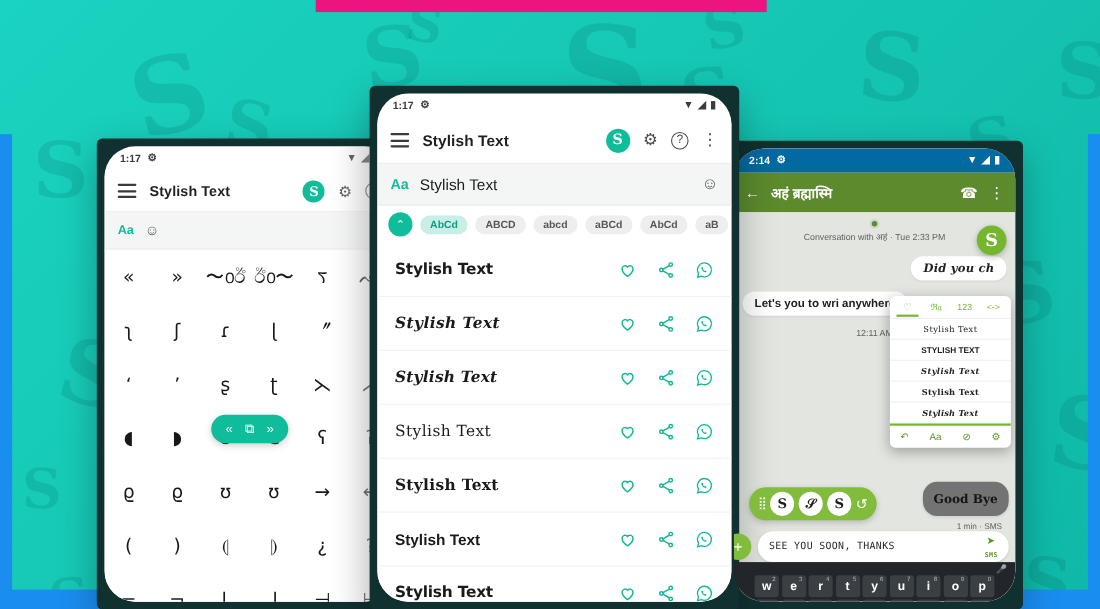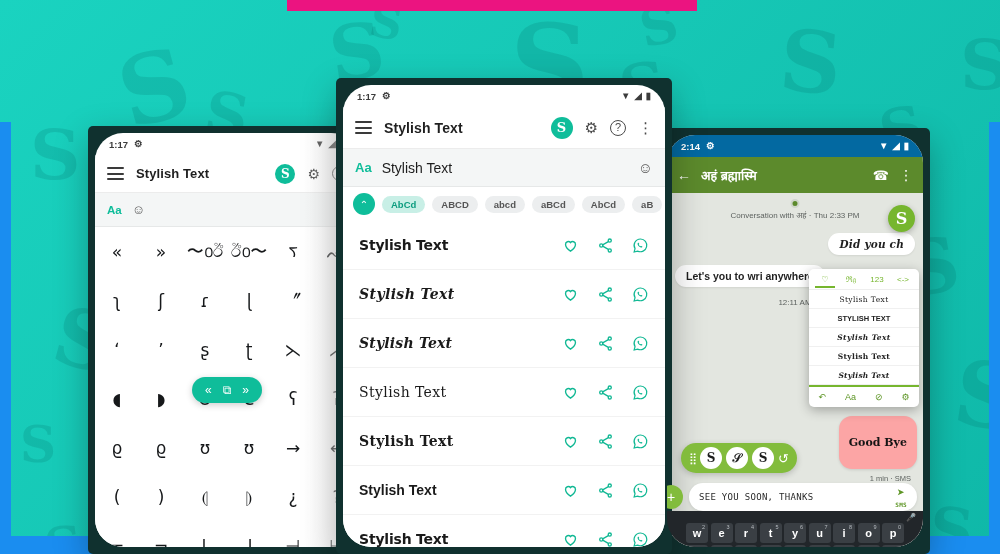--- a/index.html
+++ b/index.html
@@ -285,22 +285,22 @@
     background: #fff;
     display: flex; align-items: center; justify-content: center;
     font-size: 12px; color: #1c1c1c;
     font-family: "DejaVu Serif", serif; font-weight: 700;
   }
   .pill-grip { color: #fff; font-size: 11px; letter-spacing: -1px; line-height: 1; }
   .pill-undo { color: #fff; font-size: 13px; }
 
   .goodbye-bub {
     position: absolute; right: 6px; bottom: 78px;
-    background: #fca5a5; border-radius: 13px;
-    padding: 20px 10px;
+    background: #737373; border-radius: 13px;
+    padding: 9px 10px;
     font-family: "DejaVu Serif", serif; font-weight: 700;
     font-size: 11px; color: #141414;
     box-shadow: 0 1px 3px rgba(0,0,0,.12);
     z-index: 6;
   }
   .goodbye-meta {
     position: absolute; right: 12px; bottom: 64px;
     font-size: 7.5px; color: #5e6360; z-index: 6;
   }
 
@@ -710,21 +710,21 @@
 
       <div class="chat-appbar">
         <span style="font-size:14px;">←</span>
         <span class="ctitle">अहं ब्रह्मास्मि</span>
         <span style="font-size:13px;">☎</span>
         <span style="font-size:14px;">⋮</span>
       </div>
 
       <div class="chat-body">
         <div class="conv-dot"></div>
-        <div class="conv-meta">Conversation with अहं · Thu 2:33 PM</div>
+        <div class="conv-meta">Conversation with अहं · Tue 2:33 PM</div>
 
         <div class="fab-s">S</div>
 
         <div id="msg-list">
             <div class="bub-right">
               <div class="bubble f-script2">Did you ch</div>
             </div>
             <div class="bub-left">
               <div class="bubble f-plain">Let's you to wri anywhere</div>
             </div>

